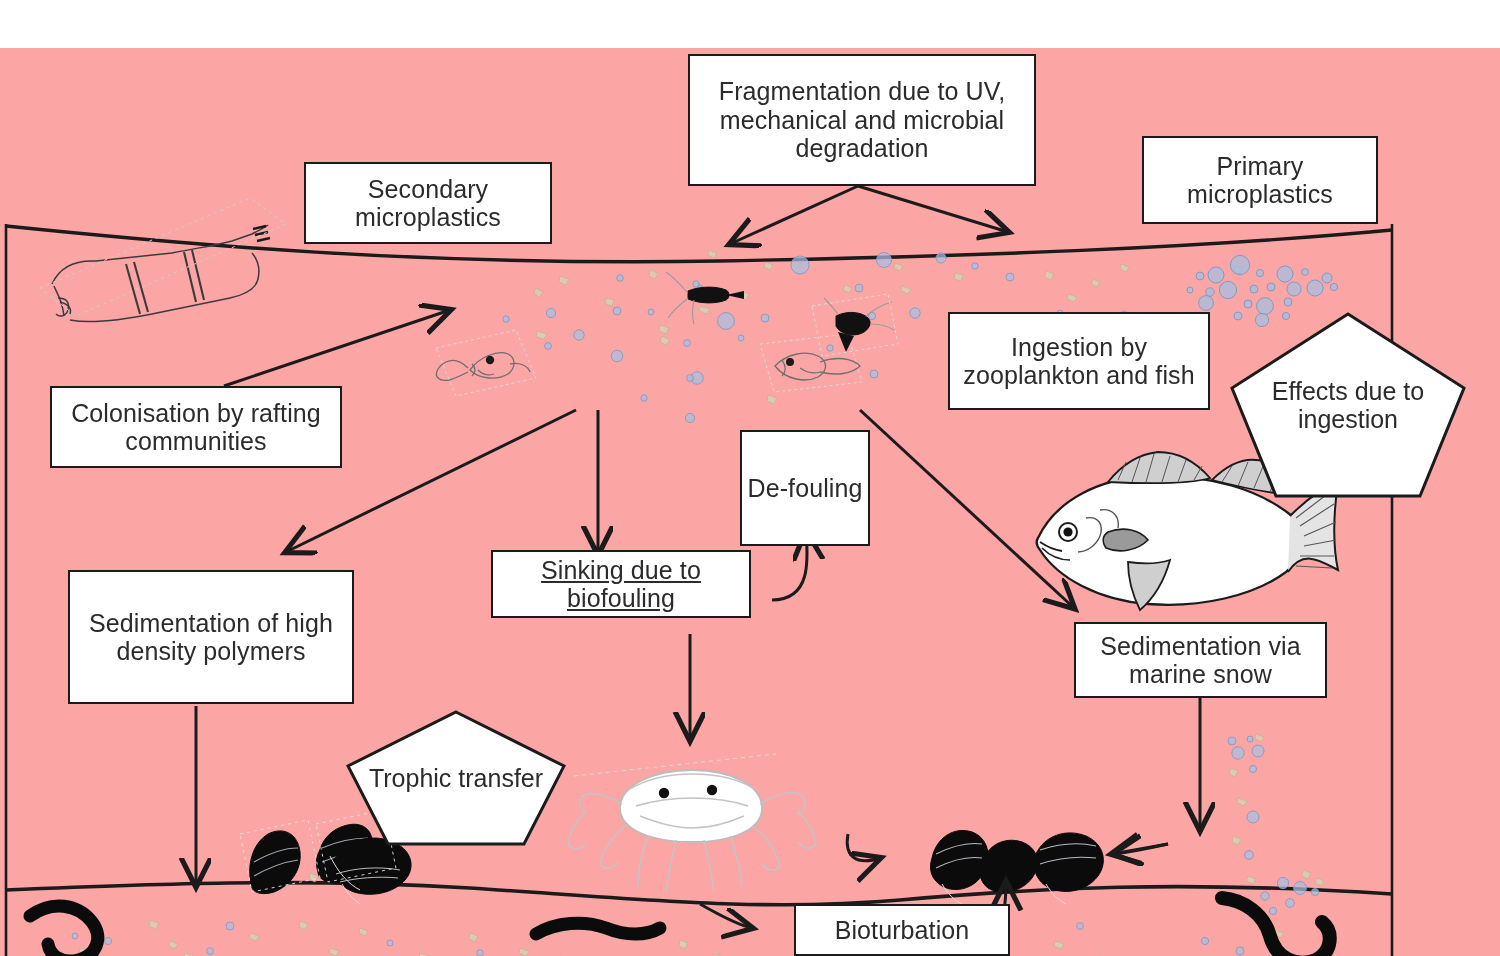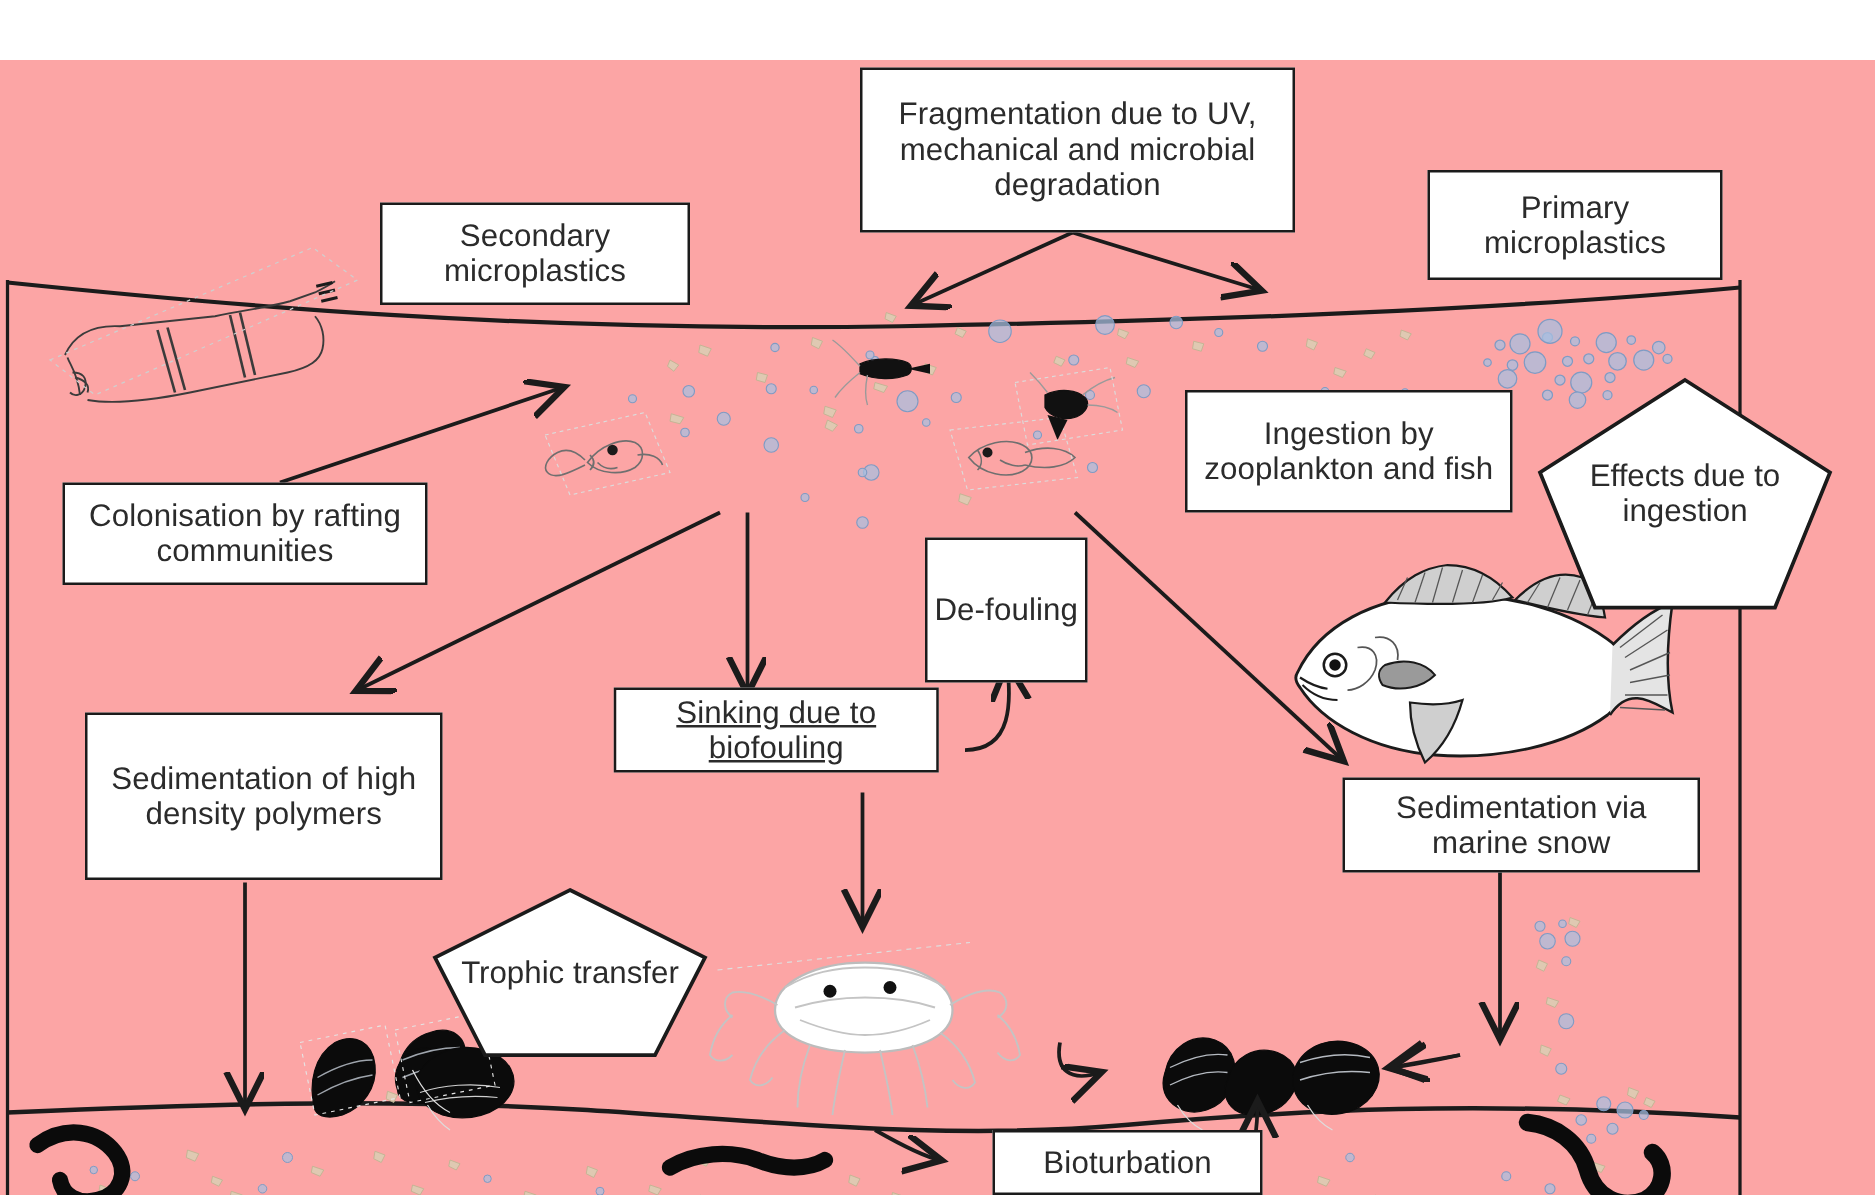--- a/index.html
+++ b/index.html
@@ -450,40 +450,40 @@
 </div>
 
 <div class="node" style="left:50px;top:338px;width:292px;height:82px;">
   <span>Colonisation by rafting communities</span>
 </div>
 
 <div class="node" style="left:948px;top:264px;width:262px;height:98px;justify-content:center;">
   <span>Ingestion by zooplankton and fish</span>
 </div>
 
-<div class="penta" style="left:1228px;top:252px;width:240px;height:190px;">
+<div class="penta" style="left:1228px;top:262px;width:240px;height:190px;">
   <svg viewBox="0 0 240 190" preserveAspectRatio="none">
     <polygon points="120,4 236,78 192,186 48,186 4,78" fill="#ffffff" stroke="#1b1b1b" stroke-width="3" vector-effect="non-scaling-stroke"></polygon>
   </svg>
   <span class="plabel">Effects due to ingestion</span>
 </div>
 
 <div class="node" style="left:740px;top:382px;width:130px;height:116px;">
   <span>De-fouling</span>
 </div>
 
 <div class="node" style="left:491px;top:502px;width:260px;height:68px;text-decoration:underline;">
   <span>Sinking due to biofouling</span>
 </div>
 
 <div class="node" style="left:68px;top:522px;width:286px;height:134px;">
   <span>Sedimentation of high density polymers</span>
 </div>
 
-<div class="node" style="left:1074px;top:574px;width:286px;height:76px;">
+<div class="node" style="left:1074px;top:574px;width:253px;height:76px;">
   <span>Sedimentation via marine snow</span>
 </div>
 
 
 <div class="penta" style="left:344px;top:660px;width:224px;height:140px;">
   <svg viewBox="0 0 224 140" preserveAspectRatio="none">
     <polygon points="112,4 220,58 180,136 44,136 4,58" fill="#ffffff" stroke="#1b1b1b" stroke-width="3" vector-effect="non-scaling-stroke"></polygon>
   </svg>
   <span class="plabel">Trophic transfer</span>
 </div>

